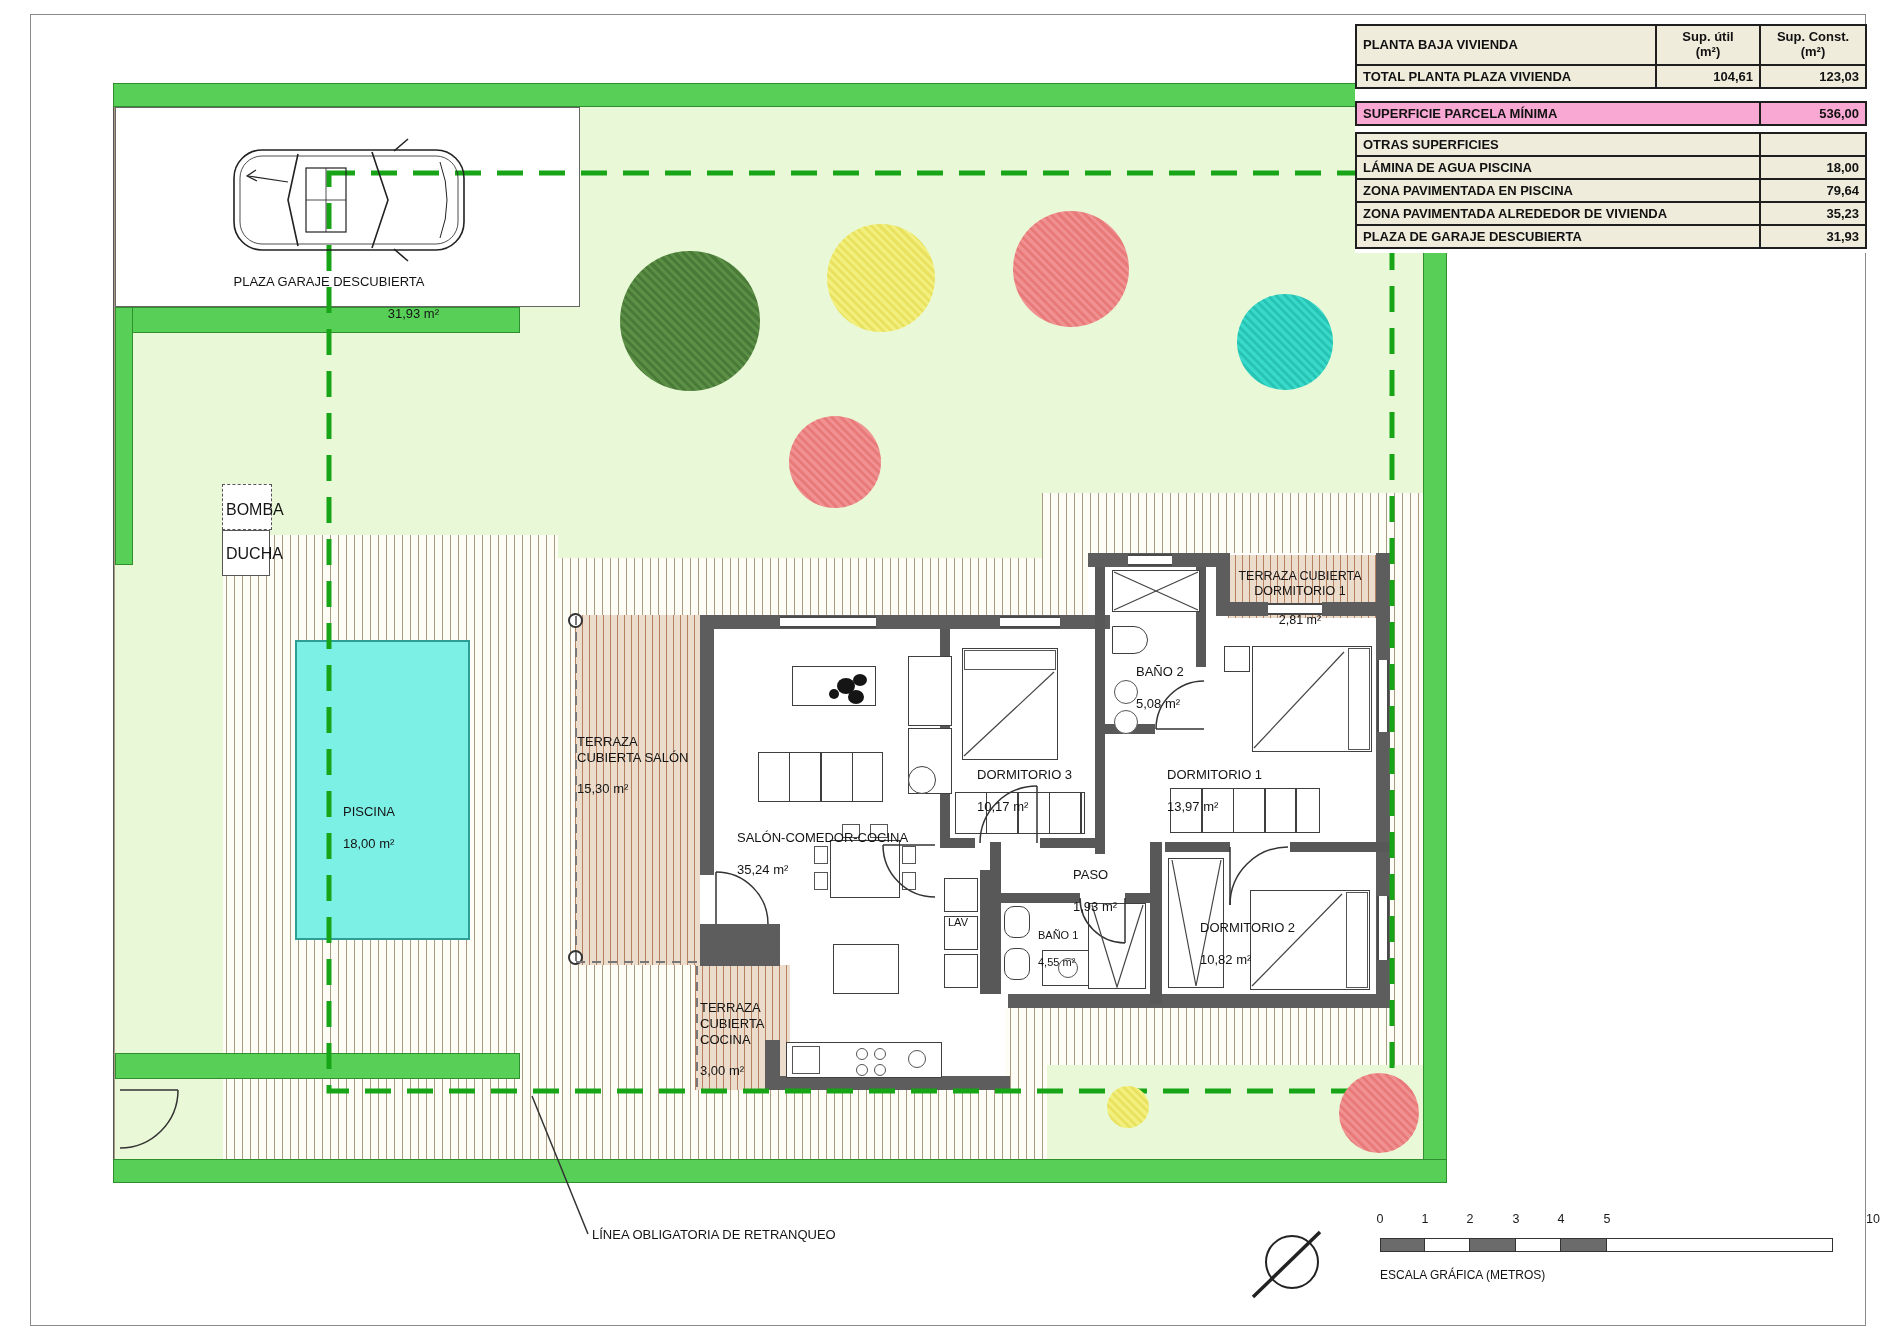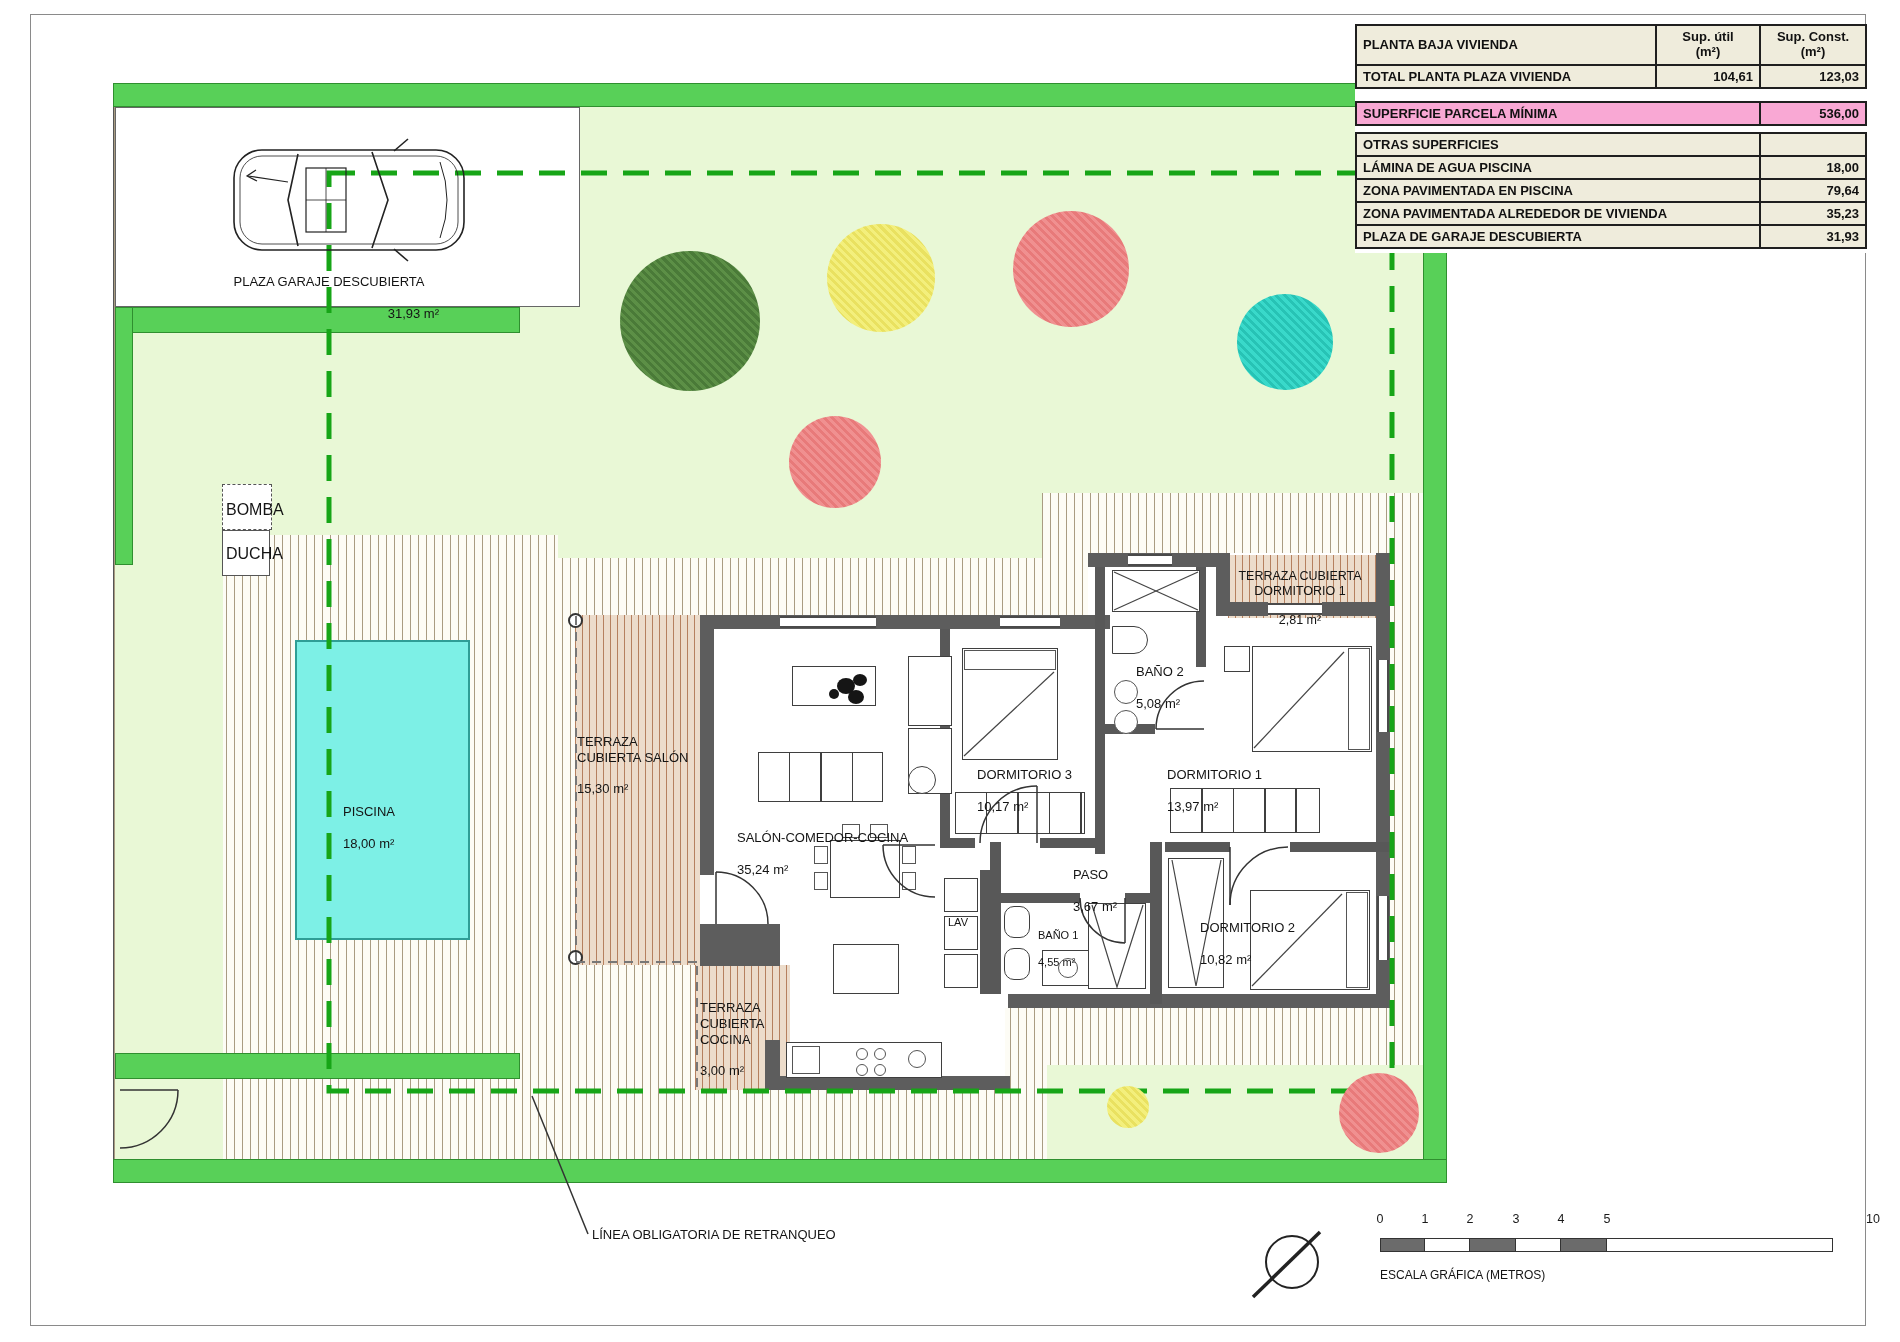--- a/index.html
+++ b/index.html
@@ -279,21 +279,21 @@
     <div>DORMITORIO 1</div>
     <div>13,97 m²</div>
   </div>
   <div class="lbl ctr2" style="left:1222px;top:554px;width:156px;">
     <div>TERRAZA CUBIERTA
 DORMITORIO 1</div>
     <div>2,81 m²</div>
   </div>
   <div class="lbl" style="left:1073px;top:851px;">
     <div>PASO</div>
-    <div>3,67 m²</div>
+    <div>1,93 m²</div>
   </div>
   <div class="lbl small" style="left:1038px;top:916px;">
     <div>BAÑO 1</div>
     <div>4,55 m²</div>
   </div>
   <div class="lbl" style="left:1200px;top:904px;">
     <div>DORMITORIO 2</div>
     <div>10,82 m²</div>
   </div>
   <div class="lbl" style="left:700px;top:984px;">

